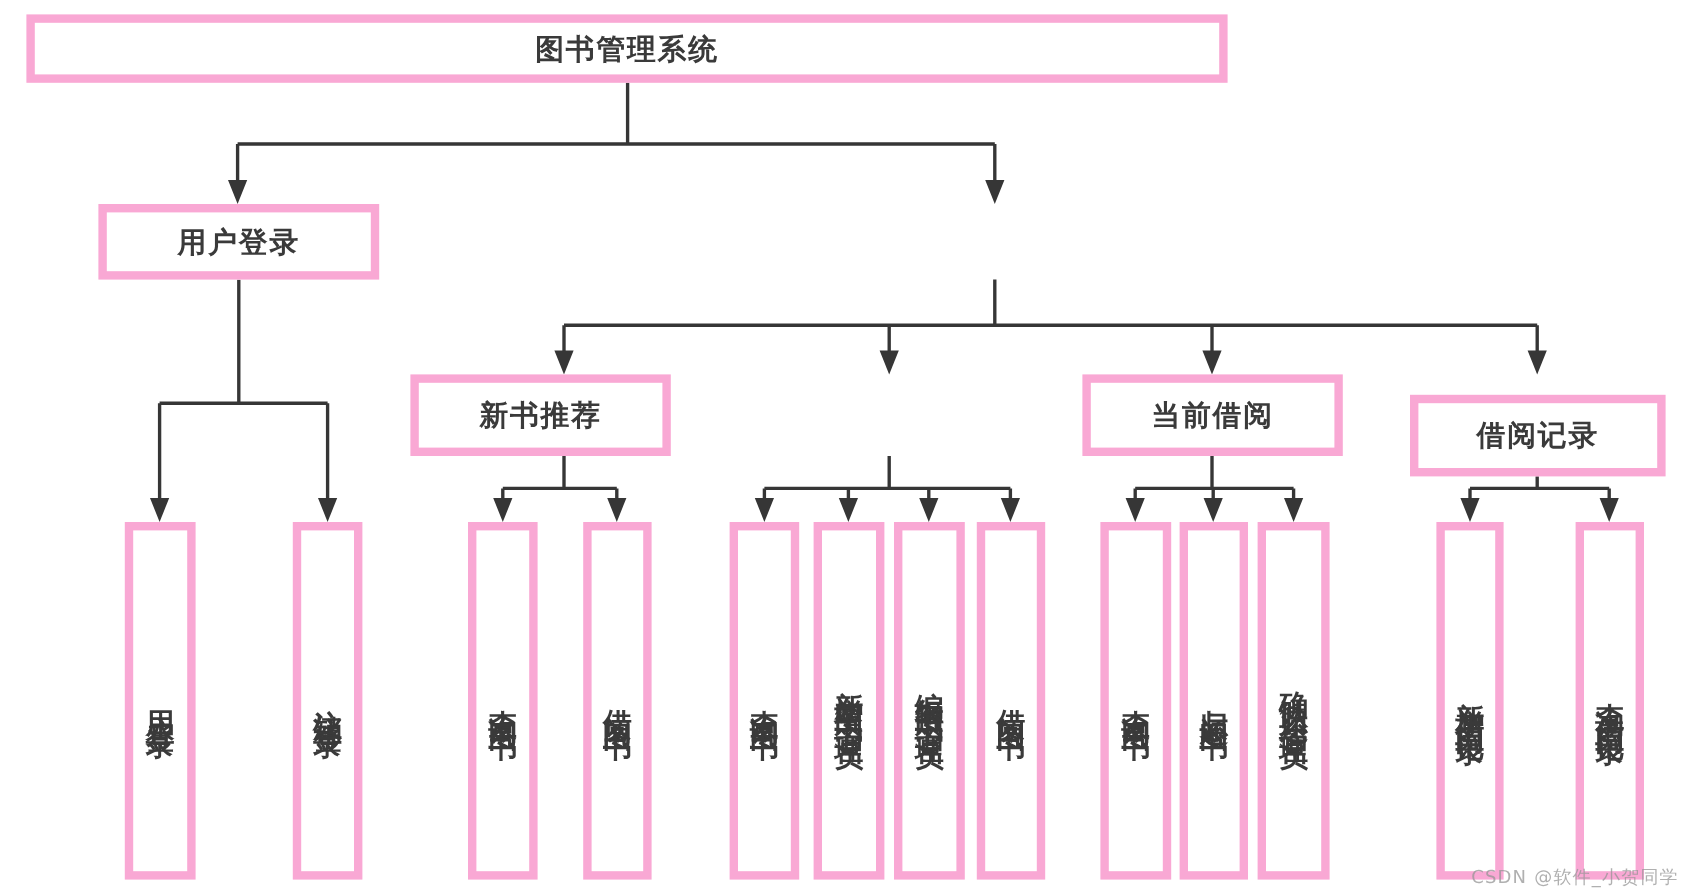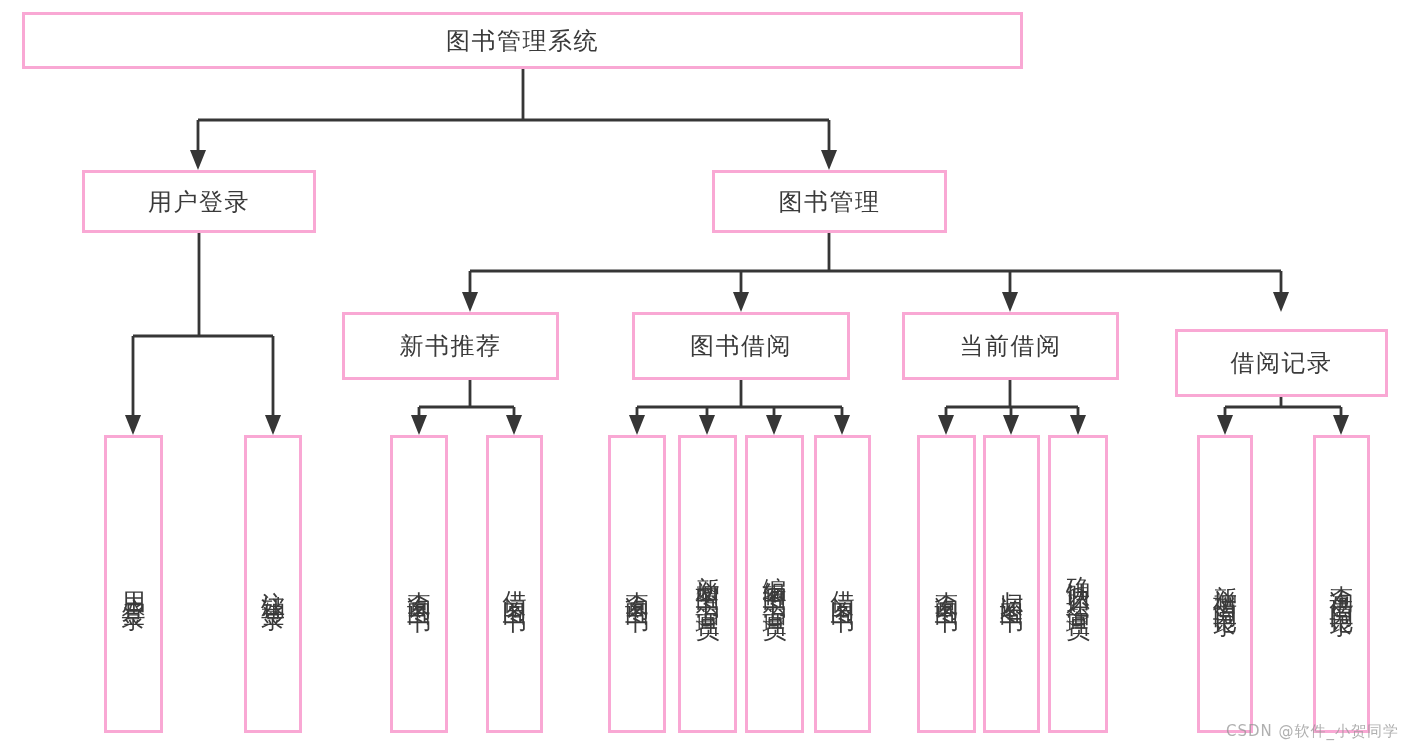--- a/index.html
+++ b/index.html
@@ -12,26 +12,27 @@
     font-family: "DejaVu Sans", "Liberation Sans", sans-serif;
   }
   #connectors {
     position: absolute;
     left: 0; top: 0;
     width: 1405px; height: 747px;
   }
   .node {
     position: absolute;
     box-sizing: border-box;
-    border: 3px solid #f9a8d4;
+    border: 7px solid #f9a8d4;
     background: #ffffff;
     display: flex;
     align-items: center;
     justify-content: center;
     color: #3a3a3a;
+    font-weight: bold;
   }
   .hlabel {
     font-size: 24px;
     letter-spacing: 1.5px;
     white-space: nowrap;
   }
   .vlabel {
     writing-mode: vertical-rl;
     text-orientation: mixed;
     font-size: 24px;
@@ -88,29 +89,23 @@
     </g>
   </svg>
 
   <div class="node" style="left:22px; top:12px; width:1001px; height:57px;">
     <span class="hlabel">图书管理系统</span>
   </div>
 
   <div class="node" style="left:82px; top:170px; width:234px; height:63px;">
     <span class="hlabel">用户登录</span>
   </div>
-  <div class="node" style="left:712px; top:170px; width:235px; height:63px;">
-    <span class="hlabel">图书管理</span>
-  </div>
 
   <div class="node" style="left:342px; top:312px; width:217px; height:68px;">
     <span class="hlabel">新书推荐</span>
-  </div>
-  <div class="node" style="left:632px; top:312px; width:218px; height:68px;">
-    <span class="hlabel">图书借阅</span>
   </div>
   <div class="node" style="left:902px; top:312px; width:217px; height:68px;text-align:center;">
     <span class="hlabel">当前借阅</span>
   </div>
   <div class="node" style="left:1175px; top:329px; width:213px; height:68px;">
     <span class="hlabel">借阅记录</span>
   </div>
 
   <div class="node" style="left:104px; top:435px; width:59px; height:298px;">
     <span class="vlabel">用户登录</span>

